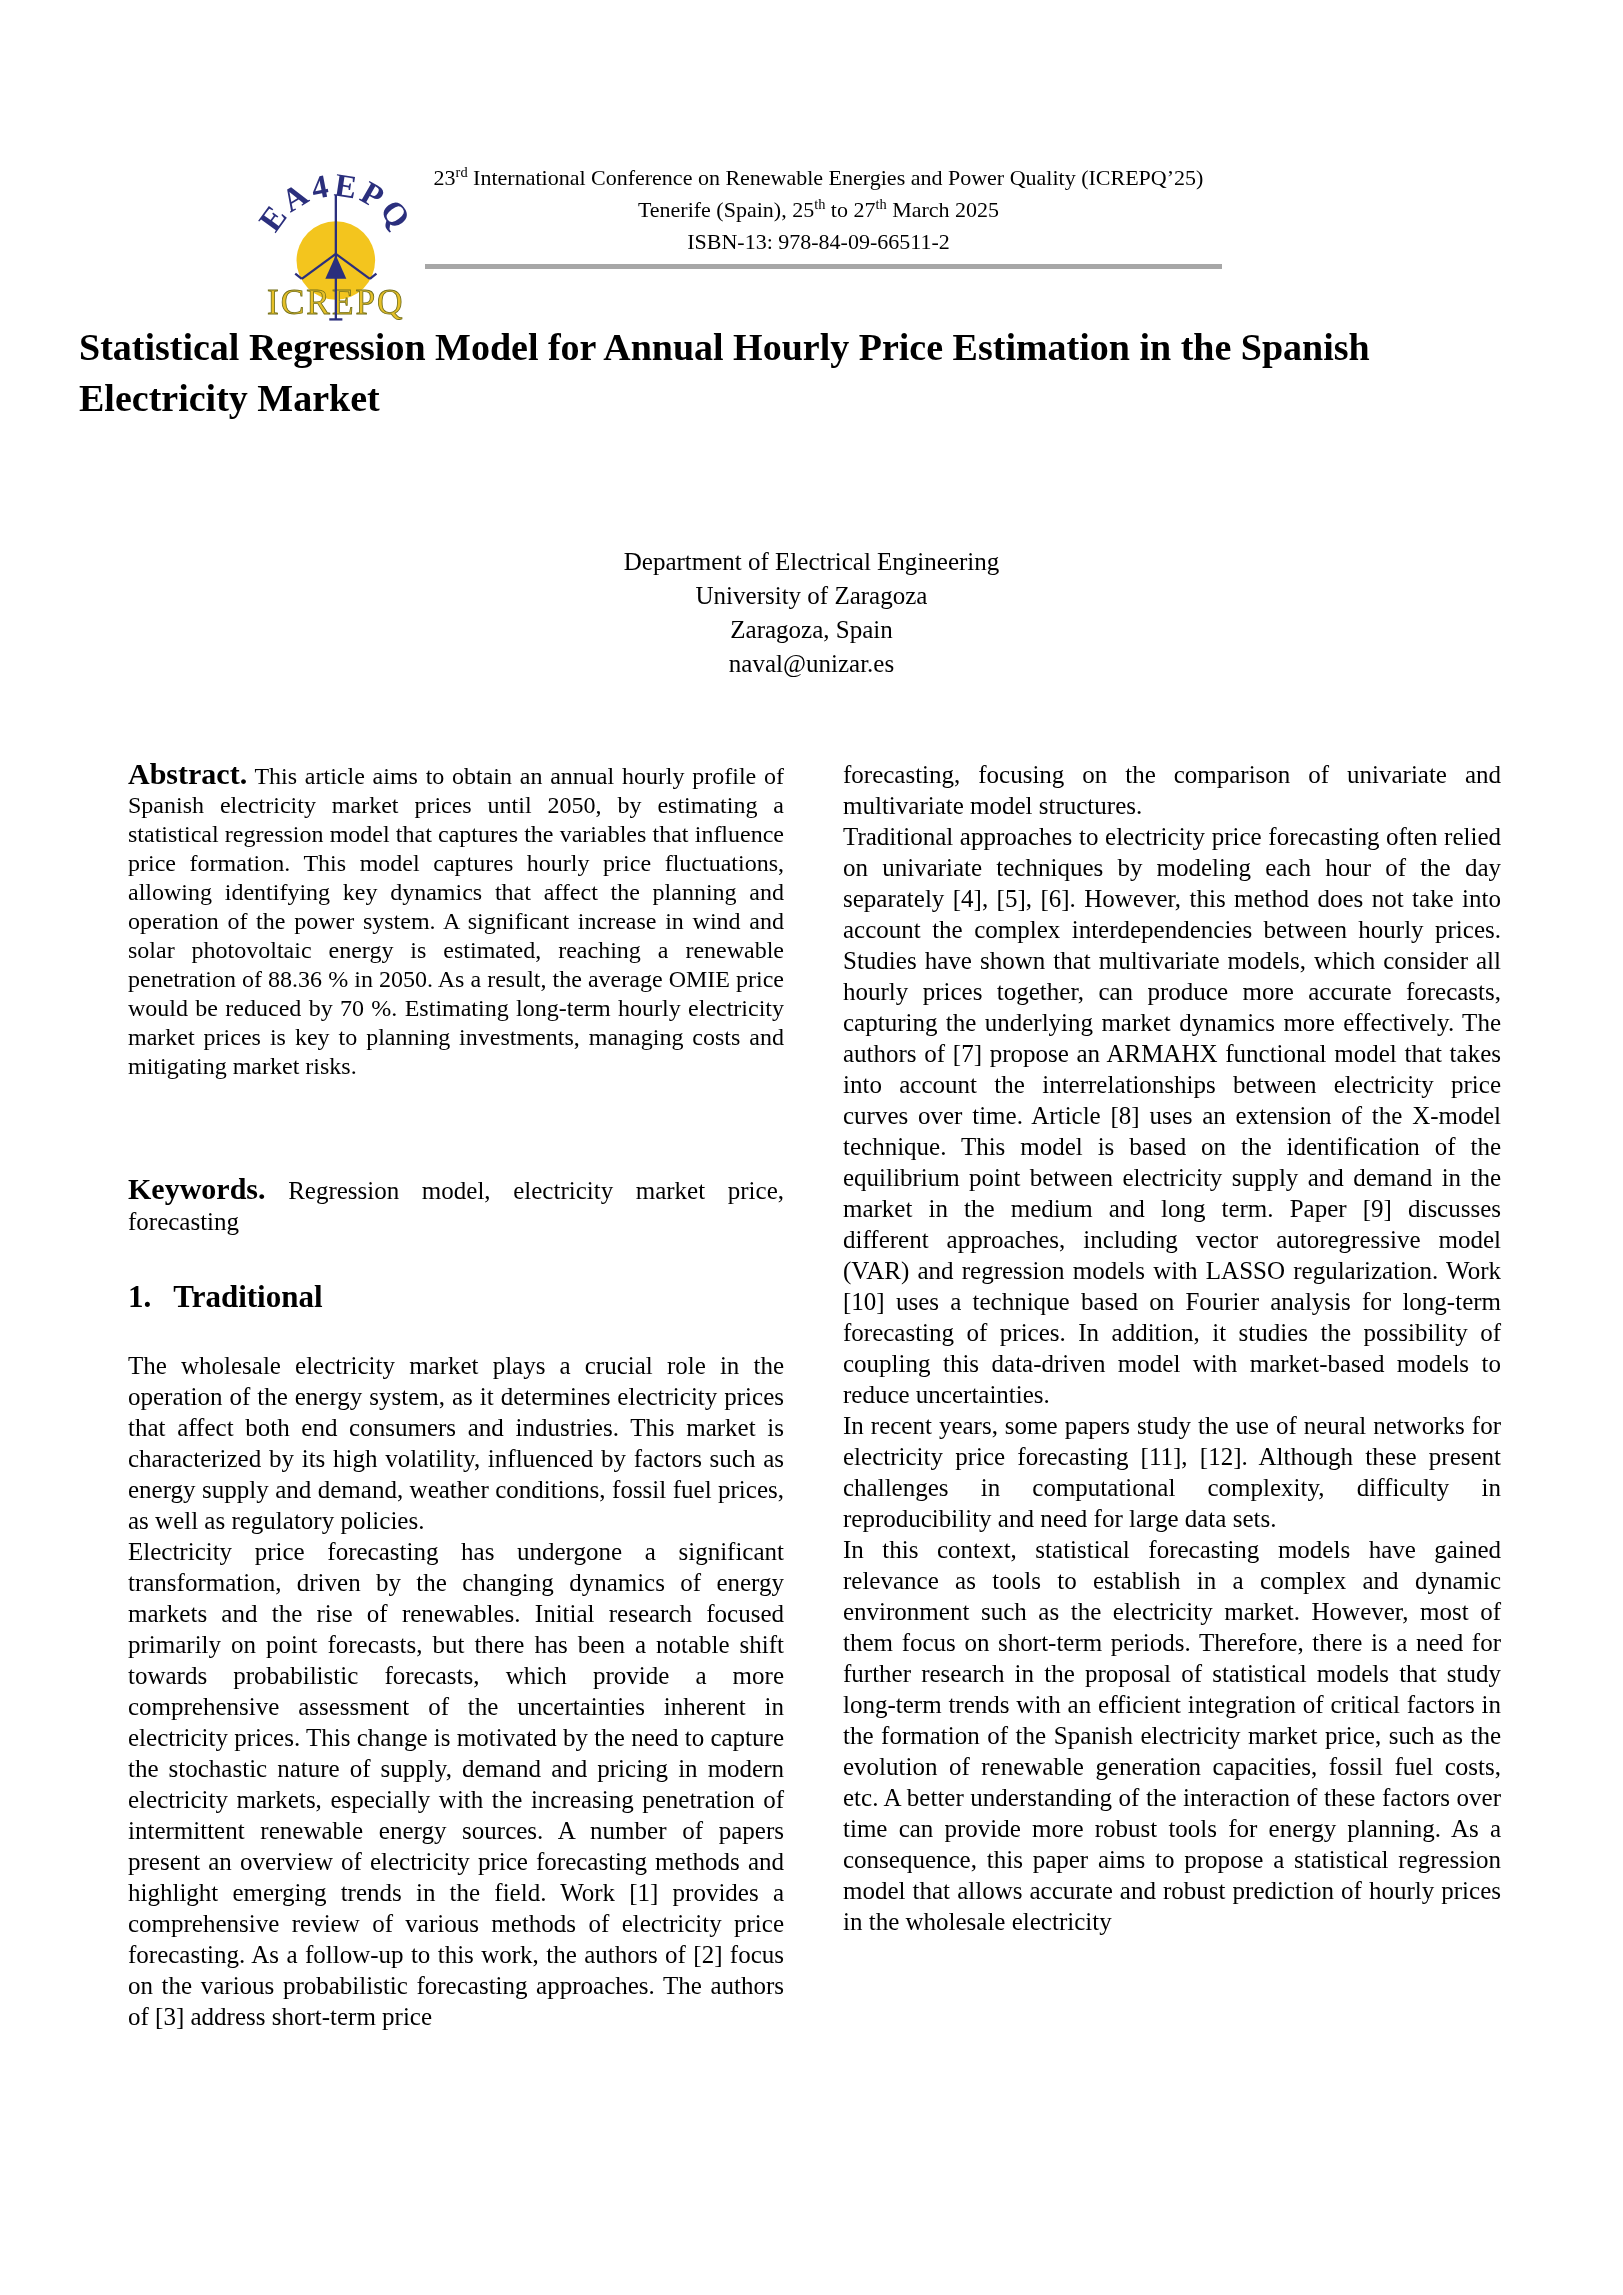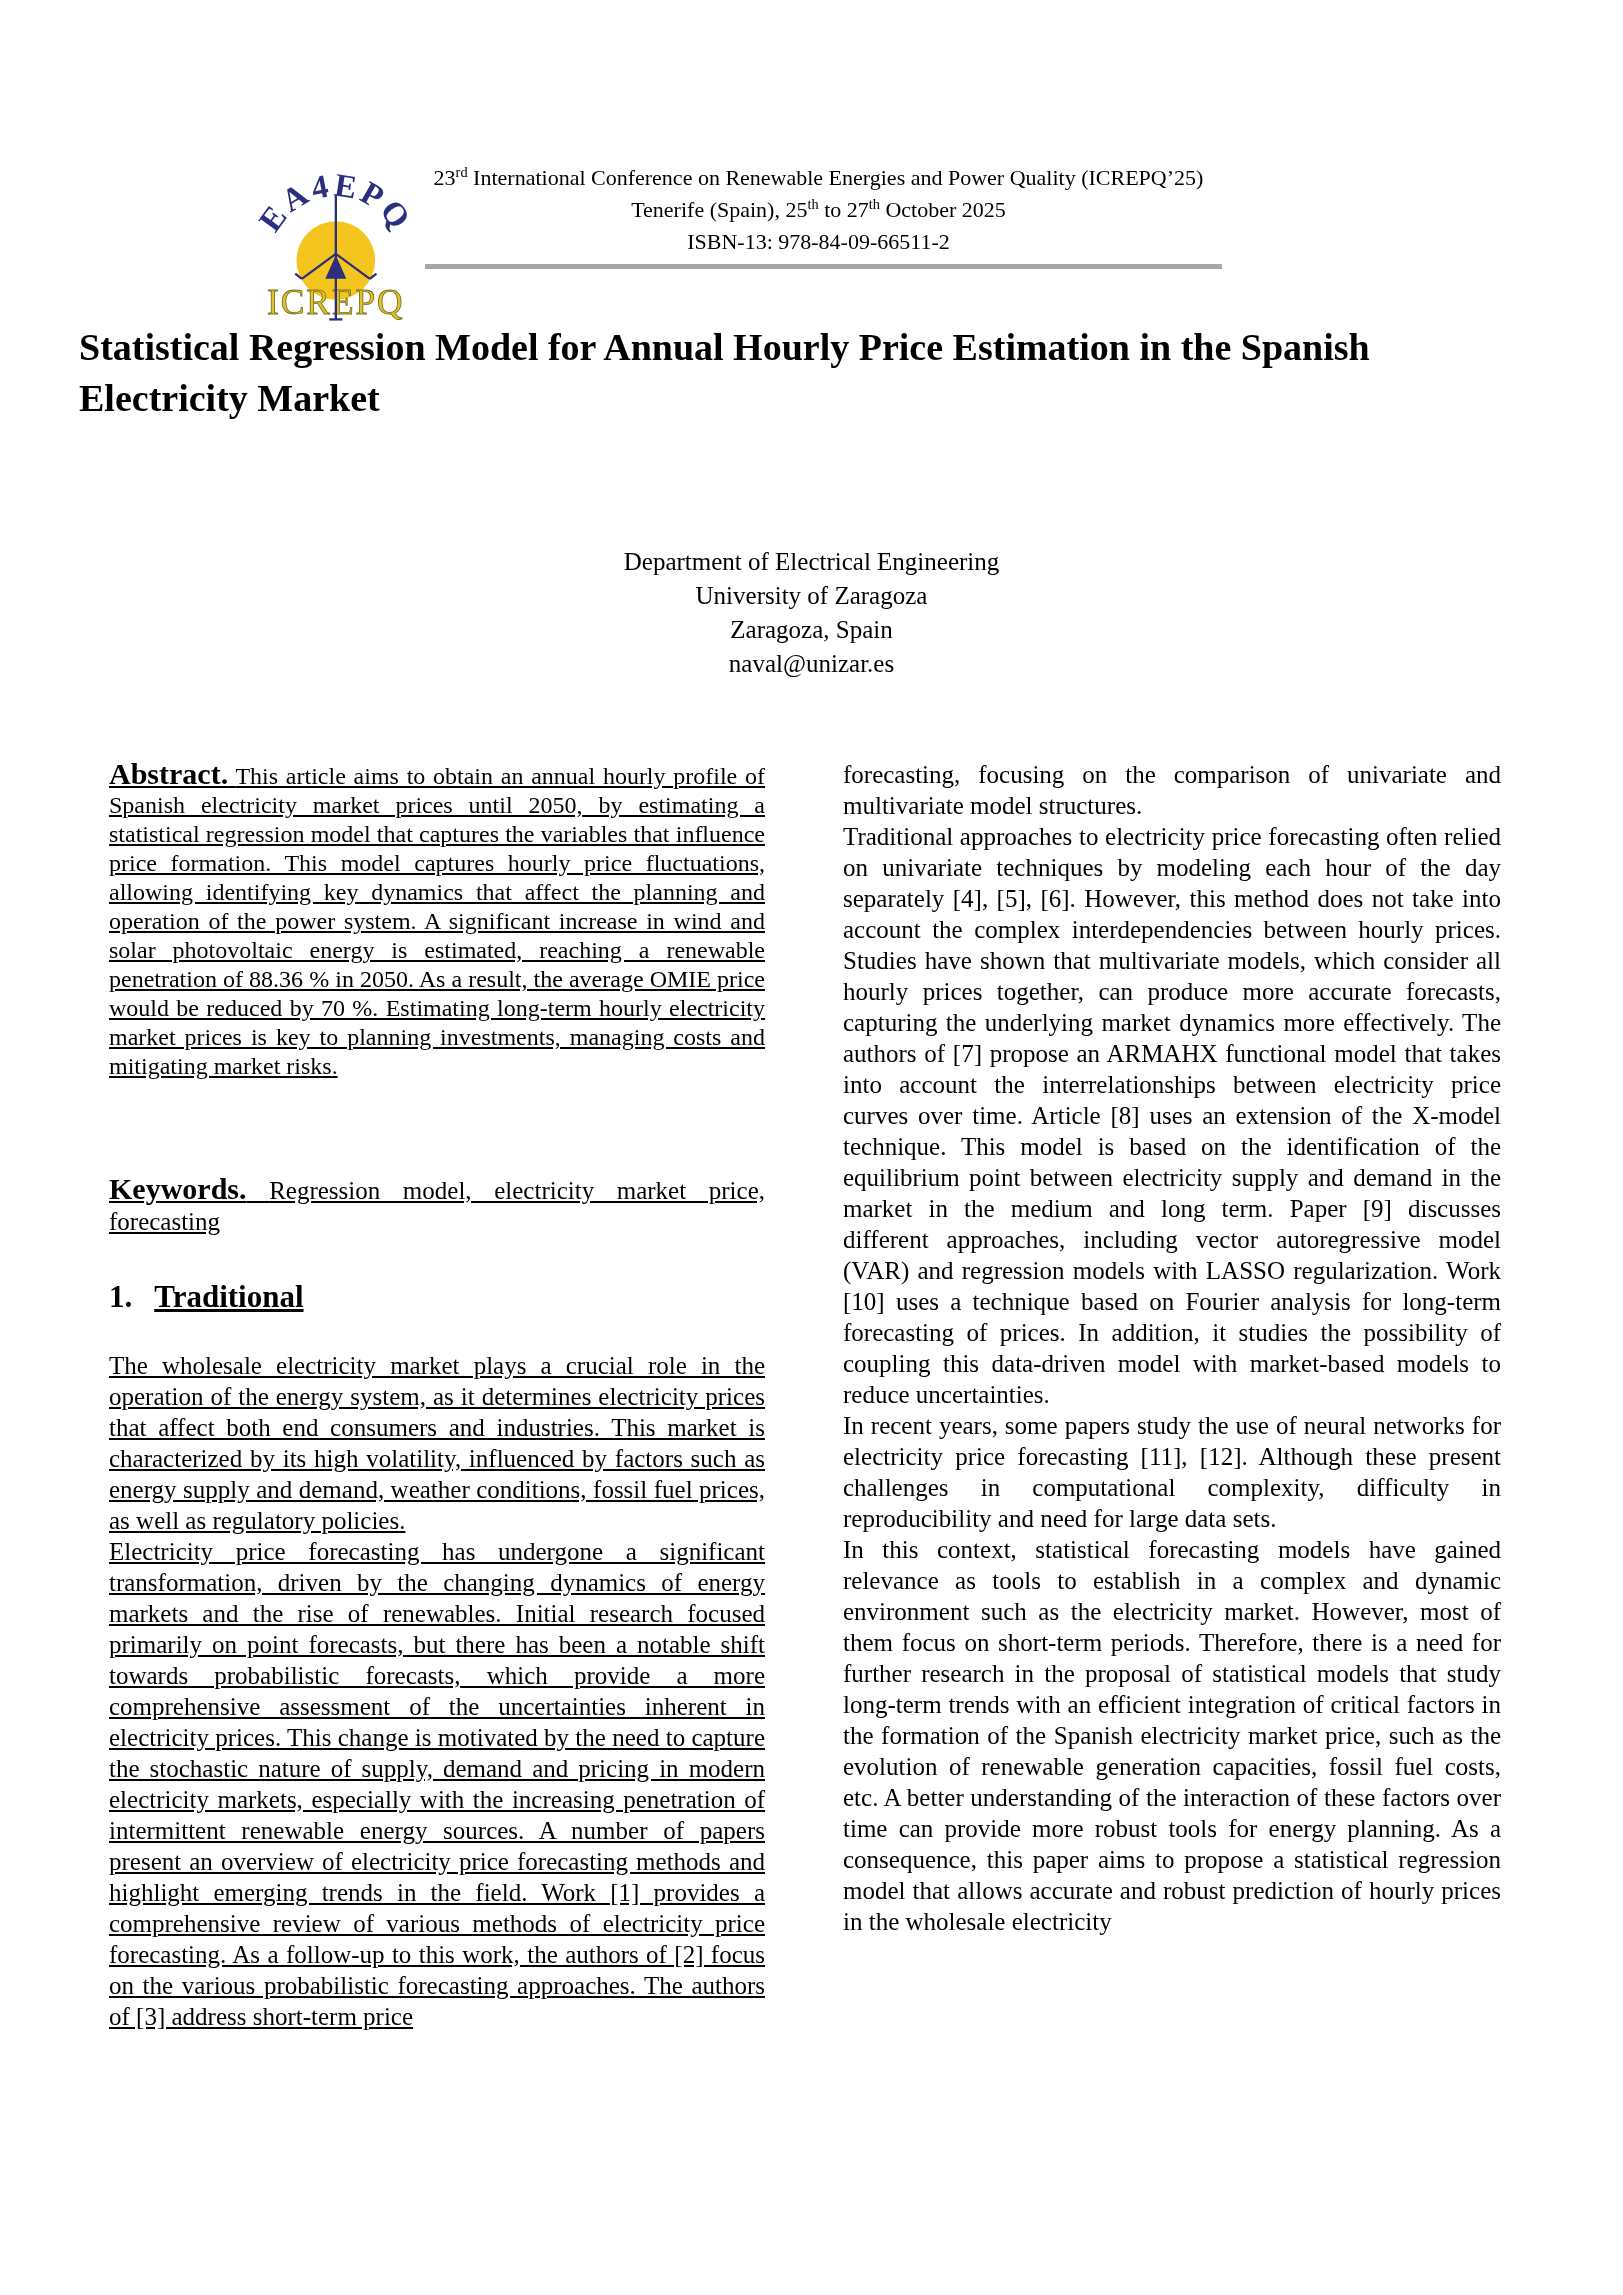--- a/index.html
+++ b/index.html
@@ -74,21 +74,21 @@
     font-size:25px;
     line-height:34px;
   }
   
   .col{
     position:absolute;
     top:759px;
     text-align:justify;
   }
   .col p{margin:0;}
-  .col-left{left:109px; width:656px;text-decoration:underline;}
+  .col-left{left:128px; width:656px;}
   .col-right{left:843px; width:658px;}
   .abstract-par{
     font-size:24px;
     line-height:29px;
   }
   .abstract-label,.keywords-label{
     font-size:30px;
     font-weight:bold;
   }
   .keywords-par{
@@ -132,21 +132,21 @@
       <line x1="128" y1="148" x2="76" y2="186"></line>
       <line x1="76" y1="186" x2="66" y2="178"></line>
       <line x1="128" y1="148" x2="180" y2="186"></line>
       <line x1="180" y1="186" x2="190" y2="178"></line>
     </g>
     <polygon points="128,150 112,186 144,186" fill="#2b2f7d"></polygon>
   </svg>
 
   <div class="header-text">
     <div><span>23</span><sup>rd</sup><span> International Conference on Renewable Energies and Power Quality (ICREPQ’25)</span></div>
-    <div><span>Tenerife (Spain), 25</span><sup>th</sup><span> to 27</span><sup>th</sup><span> October 2025</span></div>
+    <div><span>Tenerife (Spain), 25</span><sup>th</sup><span> to 27</span><sup>th</sup><span> March 2025</span></div>
     <div>ISBN-13: 978-84-09-66511-2</div>
   </div>
   <div class="header-rule"></div>
 
   <h1 class="paper-title">Statistical Regression Model for Annual Hourly Price Estimation in the Spanish Electricity Market</h1>
   <div class="affiliation">
     <div>Department of Electrical Engineering</div>
     <div>University of Zaragoza</div>
     <div>Zaragoza, Spain</div>
     <div>naval@unizar.es</div>

